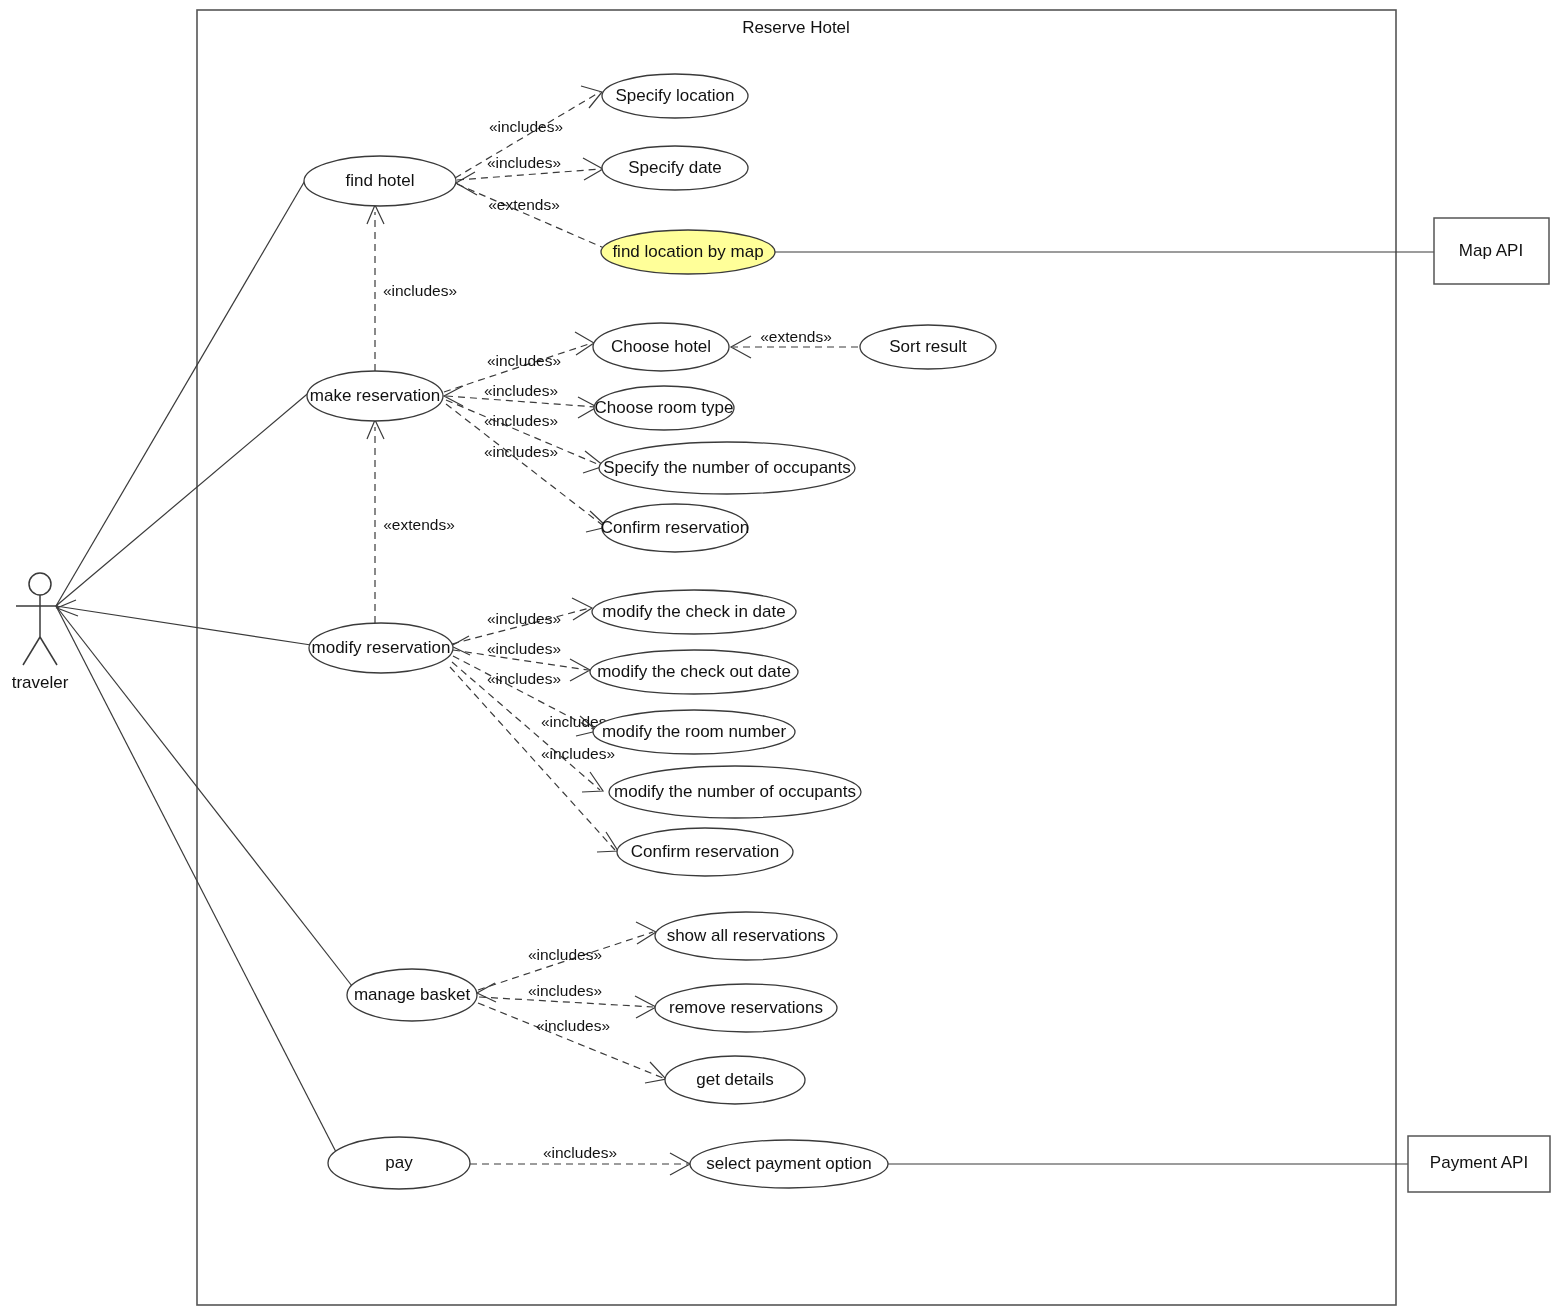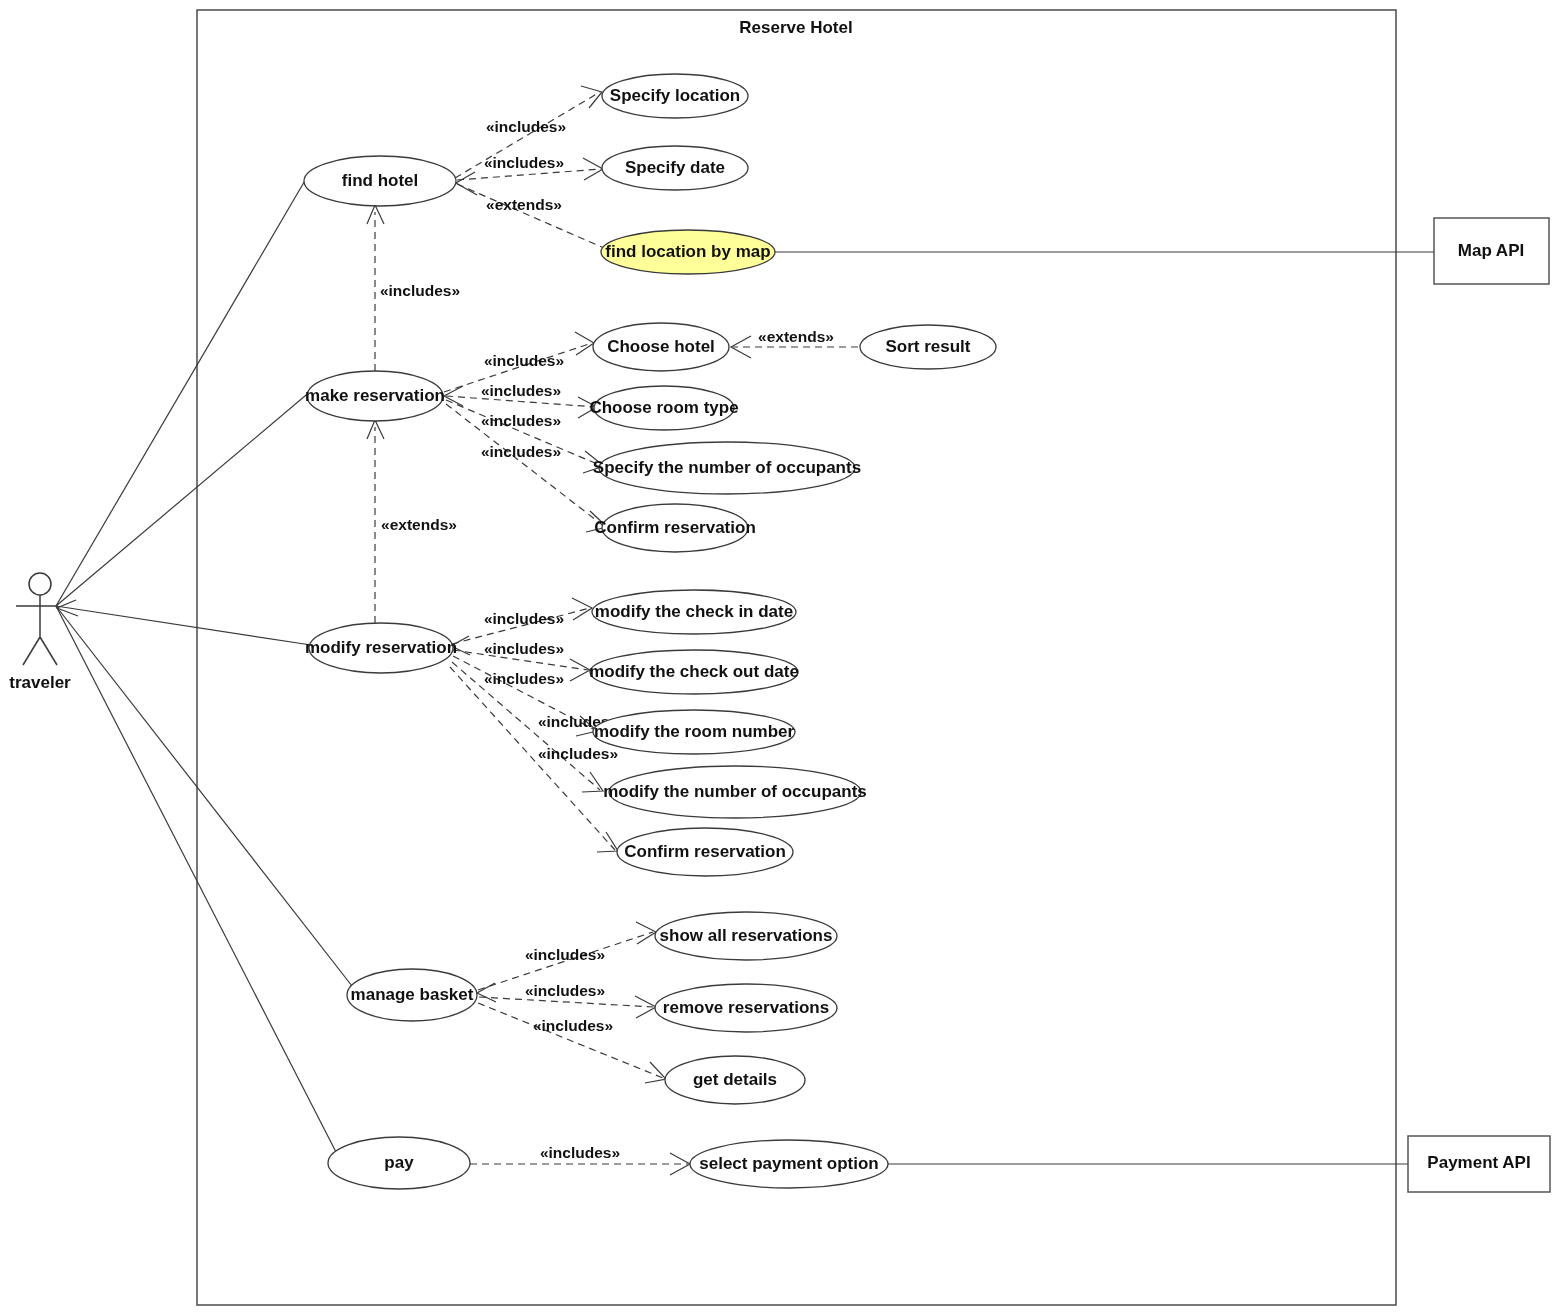--- a/index.html
+++ b/index.html
@@ -10,21 +10,20 @@
   body {
     width: 1556px;
     height: 1312px;
     font-family: "Liberation Sans", sans-serif;
     overflow: hidden;
   }
   #diagram-root {
     position: relative;
     width: 1412px;
     height: 1312px;
-    font-weight: bold;
   }
   svg.uml {
     display: block;
     width: 1556px;
     height: 1312px;
   }
   .boundary-rect {
     stroke: #555555;
     stroke-width: 1.6;
     fill: none;

